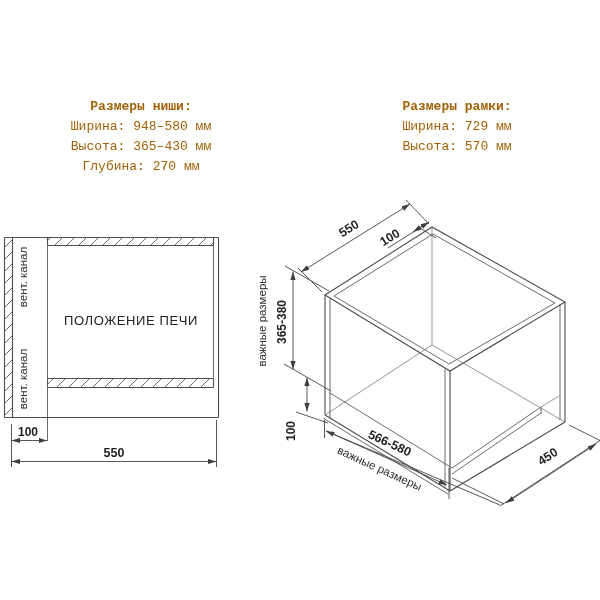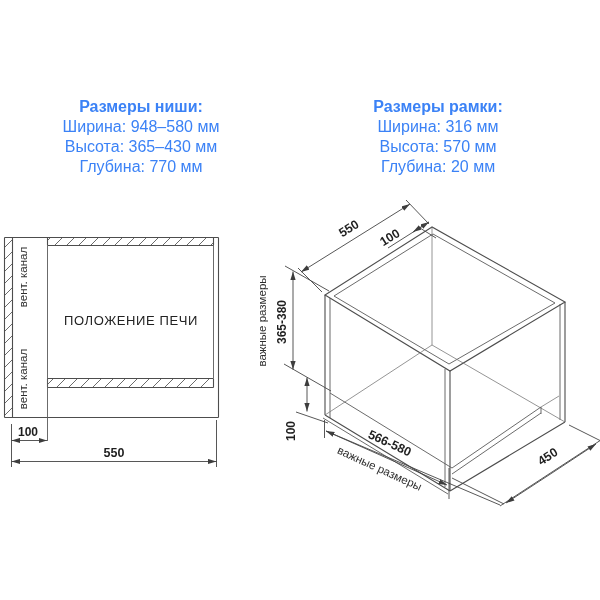--- a/index.html
+++ b/index.html
@@ -1,46 +1,45 @@
 <!DOCTYPE html>
 <html><head>
 <meta charset="utf-8">
 <style>
   html,body{margin:0;padding:0;background:#ffffff;width:600px;height:600px;overflow:hidden;}
   body{font-family:"Liberation Sans", sans-serif;color:#1a1a1a;position:relative;}
-  .spec-block{position:absolute;top:97px;width:240px;text-align:center;font-size:16px;line-height:20px;color:#3b82f6;}
+  .spec-block{position:absolute;top:97px;width:240px;text-align:center;font-size:13px;line-height:20px;color:#a16207;font-family:Liberation Mono, monospace;}
   .spec-block .spec-title{font-weight:bold;}
   #spec-niche{left:21px;}
-  #spec-frame{left:318px;}
+  #spec-frame{left:337px;}
   #drawing{position:absolute;left:0;top:0;width:600px;height:600px;}
   text{fill:#222;}
   .dim{font-size:12.5px;font-weight:bold;fill:#1f1f1f;}
   .dim-sm{font-size:12px;font-weight:bold;fill:#1f1f1f;}
   .lbl{font-size:11.5px;fill:#2e2e2e;}
   .big{font-size:13px;letter-spacing:0.6px;fill:#222;}
   .edge{stroke:#4d4d4d;stroke-width:1.1;fill:none;}
   .edge2{stroke:#5a5a5a;stroke-width:0.9;fill:none;}
   .hidden-edge{stroke:#7a7a7a;stroke-width:0.8;fill:none;}
   .dimline{stroke:#444;stroke-width:0.9;fill:none;}
 </style>
 </head>
 <body>
 
 <div id="spec-niche" class="spec-block">
   <div class="spec-title">Размеры ниши:</div>
   <div>Ширина: 948–580 мм</div>
   <div>Высота: 365–430 мм</div>
-  <div>Глубина: 770 мм</div>
+  <div>Глубина: 270 мм</div>
 </div>
 
 <div id="spec-frame" class="spec-block">
   <div class="spec-title">Размеры рамки:</div>
-  <div>Ширина: 316 мм</div>
+  <div>Ширина: 729 мм</div>
   <div>Высота: 570 мм</div>
-  <div>Глубина: 20 мм</div>
 </div>
 
 <svg id="drawing" viewBox="0 0 600 600" xmlns="http://www.w3.org/2000/svg">
   <defs>
     <marker id="arr" markerUnits="userSpaceOnUse" markerWidth="9" markerHeight="6" refX="8.5" refY="3" orient="auto-start-reverse">
       <path d="M0,0.4 L8.5,3 L0,5.6 Z" fill="#3d3d3d"></path>
     </marker>
     <pattern id="hatch" width="12" height="12" patternUnits="userSpaceOnUse">
       <path d="M-3,15 L15,-3" stroke="#5a5a5a" stroke-width="0.9"></path>
     </pattern>

